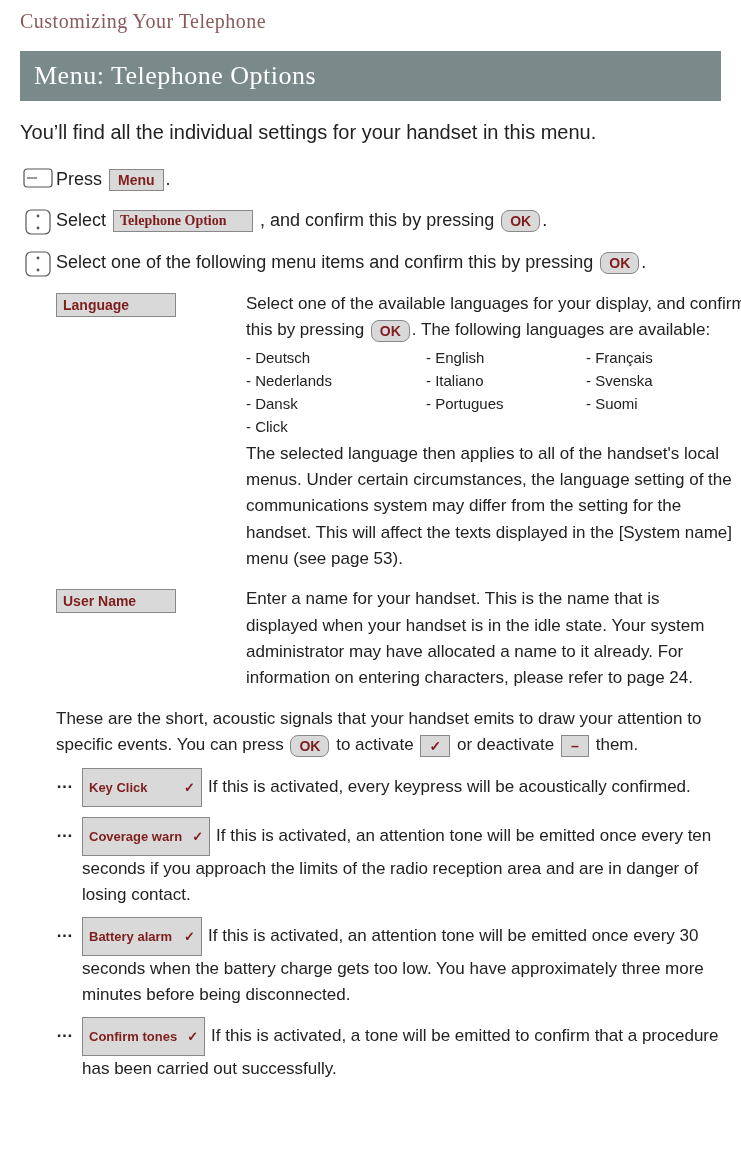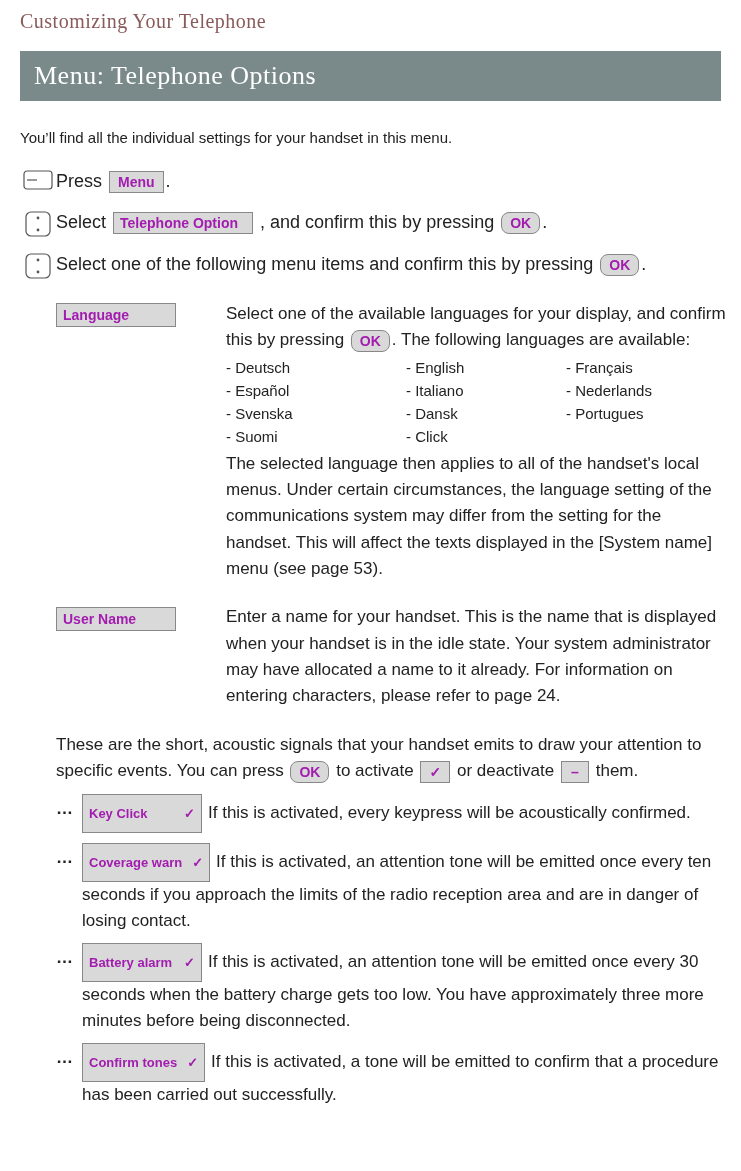--- a/index.html
+++ b/index.html
@@ -33,24 +33,24 @@
     font-weight: 400;
     font-family: Georgia, "Times New Roman", serif;
   }
   .section-bar {
     background: var(--bar-bg);
     color: #fff;
     font-size: 26px;
     padding: 10px 14px;
     font-family: Georgia, "Times New Roman", serif;
     letter-spacing: 0.5px;
-    margin-bottom: 28px;
+    margin-bottom: 20px;
   }
   .intro {
-    font-size: 15px;
+    font-size: 20px;
     margin-bottom: 22px;
     font-family: "Segoe UI Semilight", "Segoe UI", Arial, sans-serif;
   }
   .step-row, .option-row, .sub-row {
     display: flex;
     align-items: flex-start;
     line-height: 1.5;
   }
   .step-row { margin-bottom: 14px; font-size: 18px; }
   .step-glyph {
@@ -62,33 +62,34 @@
   }
   .step-text { flex: 1; }
   .key, .option-box, .sub-box {
     display: inline-flex;
     align-items: center;
     justify-content: center;
     background: var(--button-bg);
     border: 1px solid var(--button-border);
     font-size: 14px;
     font-weight: 700;
-    color: #a21caf;
+    color: #7f1d1d;
     font-family: Arial, sans-serif;
     vertical-align: middle;
     height: 22px;
     padding: 0 8px;
     min-width: 34px;
     line-height: 1;
   }
   .key-small { min-width: 30px; border-radius: 8px; }
-  .key-wide { min-width: 140px; justify-content: flex-start; padding-left: 6px; }
+  .key-wide { min-width: 140px; justify-content: flex-start; padding-left: 6px; font-family: Liberation Serif, serif; }
   .option-row {
-    margin-top: 22px;
+    margin-top: 14px;
     font-size: 17.5px;
+    gap: 20px;
   }
   .option-left {
     width: 170px;
     flex-shrink: 0;
   }
   .option-box {
     justify-content: flex-start;
     min-width: 120px;
     height: 24px;
     padding: 0 6px;
@@ -202,23 +203,22 @@
     </div>
     <div class="option-body">
       <div class="note">
         <span>Select one of the available languages for your display, and confirm this by pressing</span>
         <span class="key key-small inline-key">OK</span><span>. The following languages are available:</span>
       </div>
       <div class="lang-grid">
         <span>- Deutsch</span>
         <span>- English</span>
         <span>- Français</span>
-        <span>- Español</span>
+        <span>- Nederlands</span>
         <span>- Italiano</span>
-        <span>- Nederlands</span>
         <span>- Svenska</span>
         <span>- Dansk</span>
         <span>- Portugues</span>
         <span>- Suomi</span>
         <span>- Click</span>
       </div>
       <div class="note">The selected language then applies to all of the handset's local menus. Under certain circumstances, the language setting of the communica­tions system may differ from the setting for the handset. This will affect the texts displayed in the [System name] menu (see page 53).</div>
     </div>
   </div>
 

